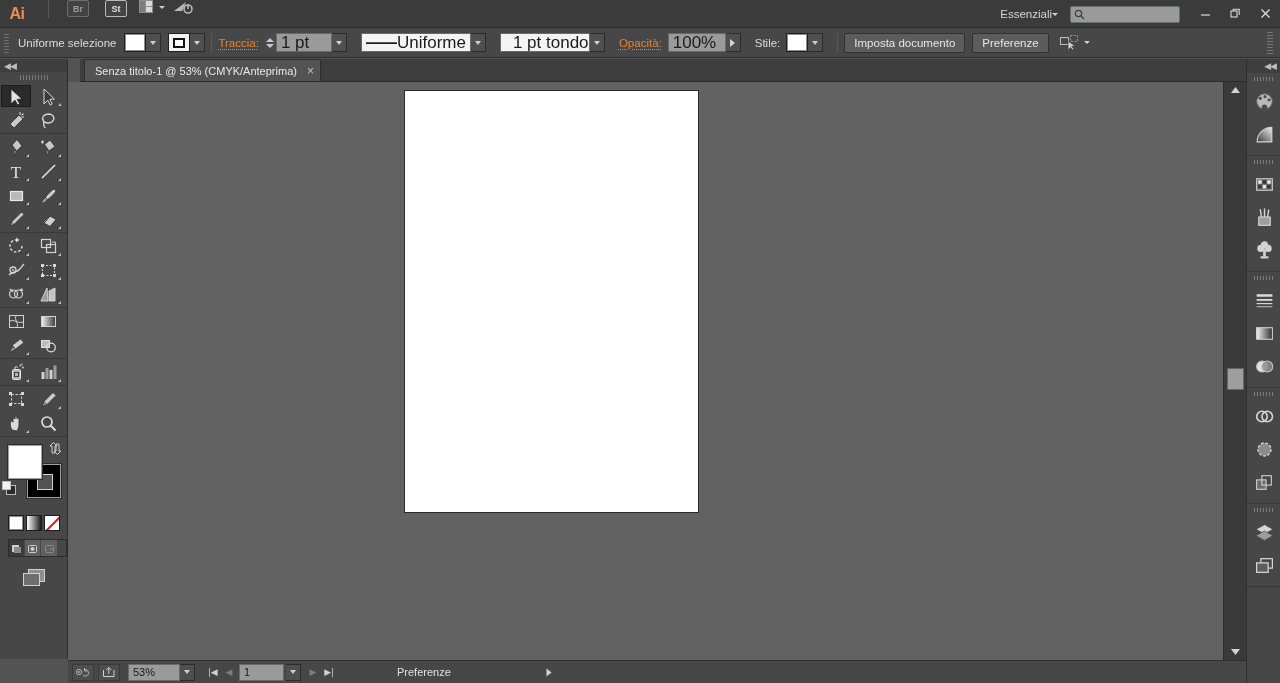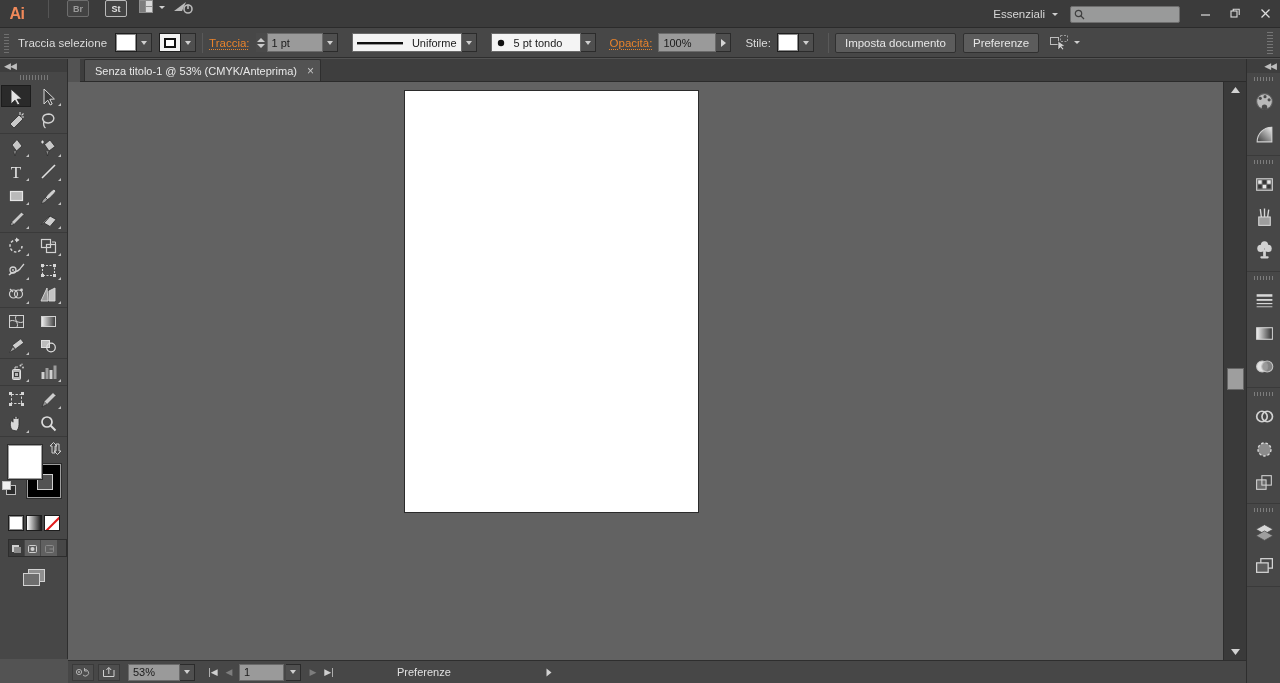--- a/index.html
+++ b/index.html
@@ -44,21 +44,21 @@
     background: #434343; cursor: default;
   }
   .mb-icon.bright { color: #e2e2e2; border-color: #b9b9b9; }
   .mb-plain { margin: 0 4px; display: flex; align-items: center; cursor: default; }
 
   #menubar-right {
     position: absolute; right: 0; top: 0; height: 28px;
     display: flex; align-items: center;
   }
   #workspace-pill {
-    display: flex; align-items: center; gap: 7px;
+    display: flex; align-items: center; 
     padding: 0 8px; height: 20px; font-size: 11.5px; color: #d6d6d6;
     cursor: default;
     margin-left: 32px;
   }
   #search-box {
     width: 110px; height: 17px; background: #999a9a;
     border: 1px solid #6d6d6d; border-radius: 2px;
     display: flex; align-items: center; padding-left: 3px;
     margin: 0 10px 0 4px;
   }
@@ -111,21 +111,21 @@
     width: 15px; height: 19px; background: #4f4f4f; border: 1px solid #2b2b2b;
     border-left: none; display: flex; align-items: center; justify-content: center;
   }
   .caret {
     width: 0; height: 0; border-left: 3.5px solid transparent; border-right: 3.5px solid transparent;
     border-top: 4px solid #cfcfcf;
   }
   .caret.sm { border-left-width: 3px; border-right-width: 3px; border-top-width: 3.5px; }
   .field {
     height: 19px; background: #9a9a9a; border: 1px solid #6a6a6a;
-    color: #1b1b1b; font-size: 11px; display: flex; align-items: center;
+    color: #1b1b1b; font-size: 17px; display: flex; align-items: center;
     padding: 4px 4px; white-space: nowrap;
   }
   .field.white { background: #f4f4f4; }
   .stepper {
     width: 11px; height: 19px; display: flex; flex-direction: column;
     justify-content: center; align-items: center; gap: 2px;
     background: #4a4a4a;
   }
   .tri-up { width:0;height:0;border-left:4px solid transparent;border-right:4px solid transparent;border-bottom:4px solid #c9c9c9; }
   .tri-dn { width:0;height:0;border-left:4px solid transparent;border-right:4px solid transparent;border-top:4px solid #c9c9c9; }
@@ -374,21 +374,21 @@
             <line x1="1.5" y1="1.5" x2="9.5" y2="9.5" stroke="#dcdcdc" stroke-width="1.3"></line>
             <line x1="9.5" y1="1.5" x2="1.5" y2="9.5" stroke="#dcdcdc" stroke-width="1.3"></line>
           </svg>
         </div>
       </div>
     </div>
   </div>
 
   <div id="controlbar">
     <div class="gripper"></div>
-    <div id="no-selection-label">Traccia selezione</div>
+    <div id="no-selection-label">Uniforme selezione</div>
 
     <div class="combo">
       <div class="swatch-btn"></div>
       <div class="mini-arrow">
           <span class="caret"></span>
         </div>
     </div>
 
     <div class="combo" style="margin-left:7px">
       <div class="swatch-stroke">
@@ -423,21 +423,21 @@
       <div class="mini-arrow">
           <span class="caret"></span>
         </div>
     </div>
 
     <div class="combo" style="margin-left:14px">
       <div class="field white" style="width:90px; gap:8px">
         <svg width="10" height="10" viewBox="0 0 10 10">
           <circle cx="5" cy="5" r="3.2" fill="#111"></circle>
         </svg>
-        <span>5 pt tondo</span>
+        <span>1 pt tondo</span>
       </div>
       <div class="mini-arrow">
           <span class="caret"></span>
         </div>
     </div>
 
     <div class="label-orange" style="margin-left:14px">Opacità:</div>
     <div class="combo" style="margin-left:6px">
       <div class="field" style="width:58px">100%</div>
       <div class="play-btn">

